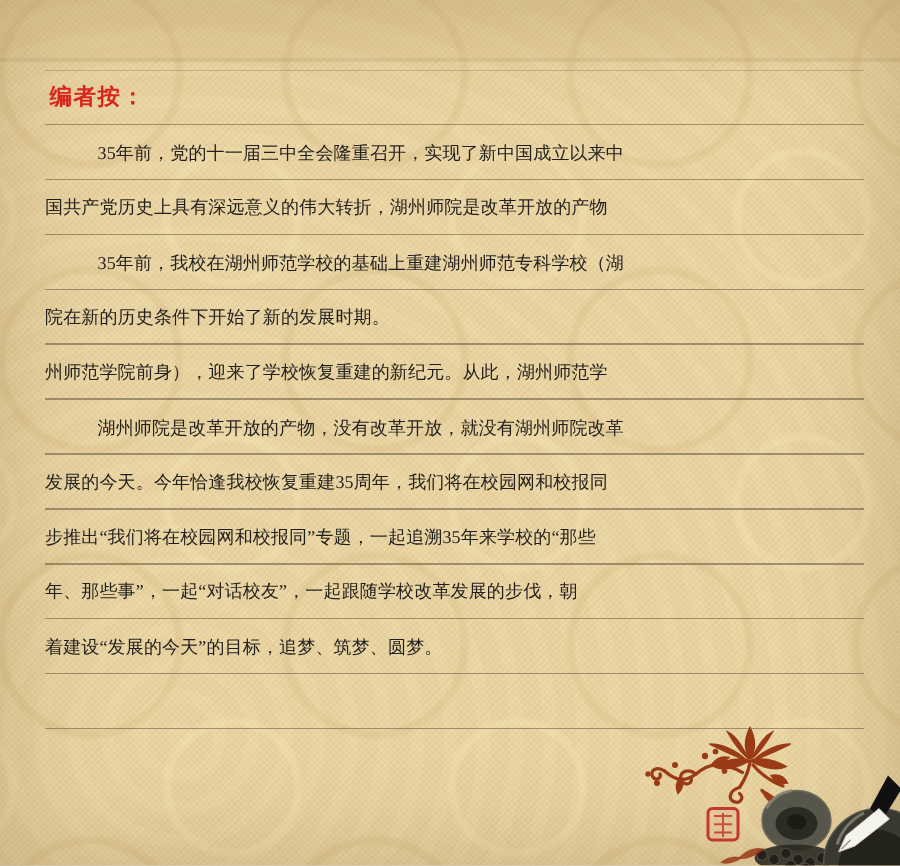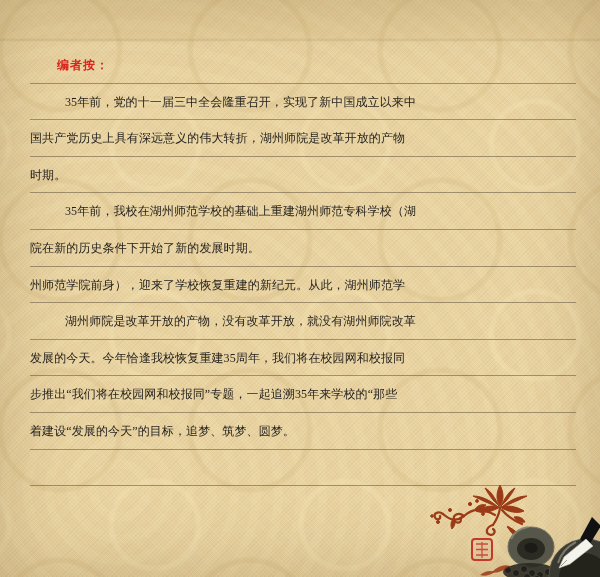--- a/index.html
+++ b/index.html
@@ -51,25 +51,24 @@
     overflow: hidden;
   }
   .row {
     height: 36.6px;
     line-height: 36.6px;
     white-space: nowrap;
     overflow: hidden;
   }
   .heading {
     padding-left: 3px;
-    font-size: 12px;
+    font-size: 15px;
     font-weight: 700;
     color: #da251c;
     letter-spacing: 1px;
-    margin-left: 24px;
   }
   .bodyline {
     font-size: 12px;
     font-weight: 400;
     color: #211f1c;
     letter-spacing: 0.1px;
   }
   .indent { padding-left: 35px; }
 
   
@@ -97,29 +96,29 @@
 </head>
 <body>
 
 <div class="paper">
 
   <div class="sheet">
     <div class="row heading">编者按：</div>
 
     <div class="row bodyline indent">35年前，党的十一届三中全会隆重召开，实现了新中国成立以来中</div>
     <div class="row bodyline">国共产党历史上具有深远意义的伟大转折，湖州师院是改革开放的产物</div>
-    <div class="row bodyline">时期。</div>
 
     <div class="row bodyline indent">35年前，我校在湖州师范学校的基础上重建湖州师范专科学校（湖</div>
     <div class="row bodyline">院在新的历史条件下开始了新的发展时期。</div>
     <div class="row bodyline">州师范学院前身），迎来了学校恢复重建的新纪元。从此，湖州师范学</div>
 
     <div class="row bodyline indent">湖州师院是改革开放的产物，没有改革开放，就没有湖州师院改革</div>
     <div class="row bodyline">发展的今天。今年恰逢我校恢复重建35周年，我们将在校园网和校报同</div>
     <div class="row bodyline">步推出“我们将在校园网和校报同”专题，一起追溯35年来学校的“那些</div>
+    <div class="row bodyline">年、那些事”，一起“对话校友”，一起跟随学校改革发展的步伐，朝</div>
     <div class="row bodyline">着建设“发展的今天”的目标，追梦、筑梦、圆梦。</div>
   </div>
 
   <svg class="deco" viewBox="0 0 220 122" xmlns="http://www.w3.org/2000/svg">
 
     <g class="flourish">
 
       <path d="M120,30 C116,38 116,45 120,51 C124,45 124,38 120,30 Z"></path>
       <path d="M105,33 C109,40 113,46 119,51 C115,43 111,36 105,33 Z"></path>
       <path d="M135,33 C131,40 127,46 121,51 C125,43 129,36 135,33 Z"></path>

